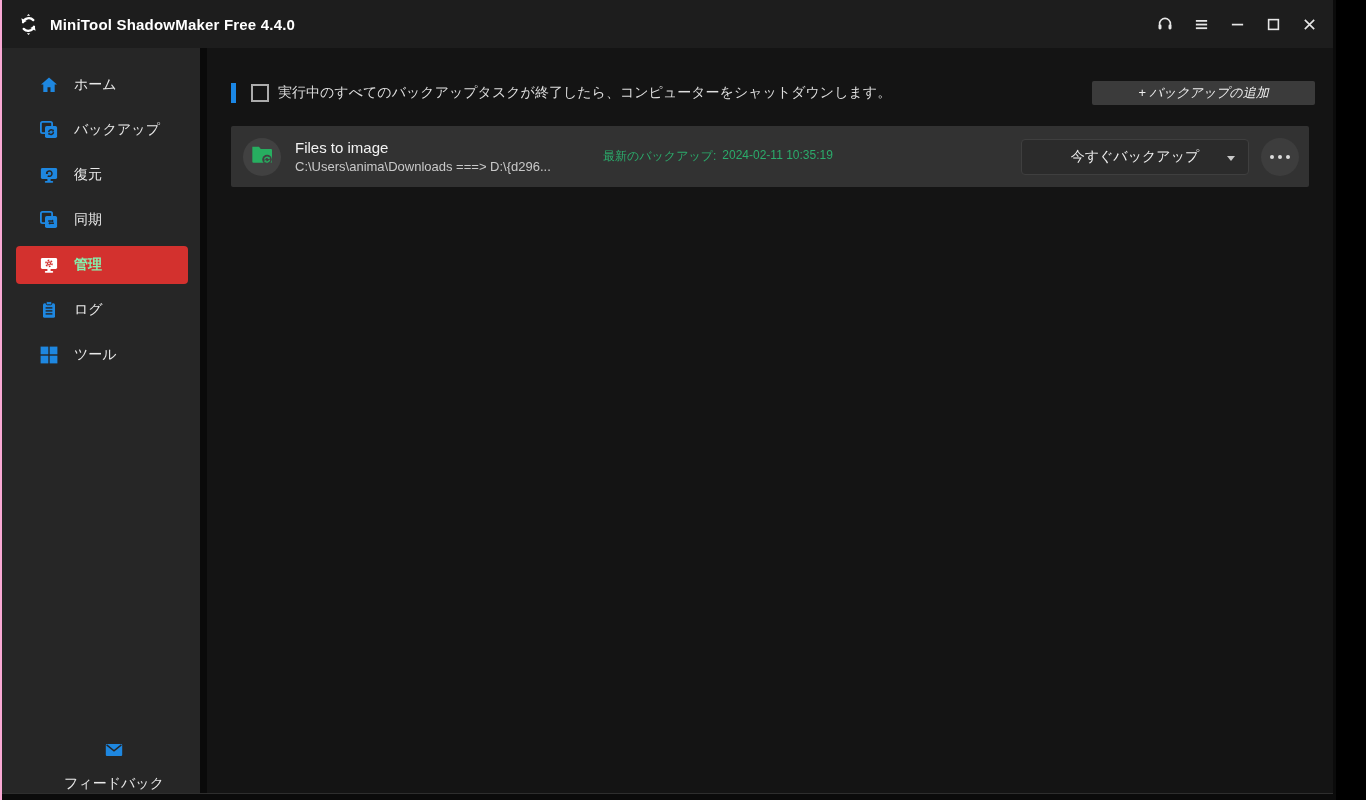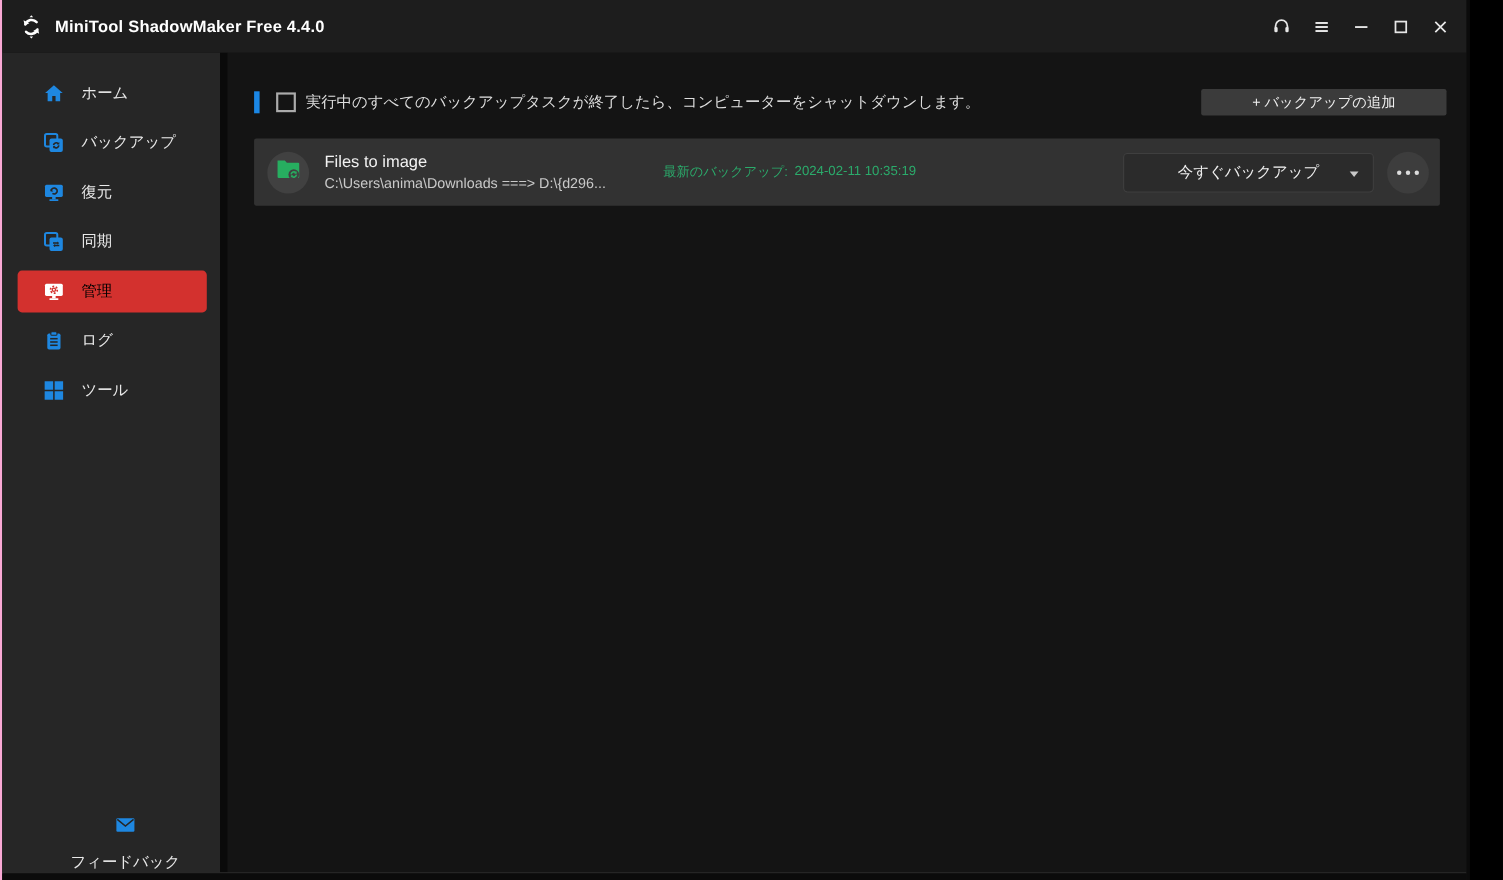--- a/index.html
+++ b/index.html
@@ -22,21 +22,21 @@
   .bottom-strip { height:6px; flex:0 0 6px; background:#0b0b0b; }
 
   
   .sidebar { width:198px; flex:0 0 198px; background:#262626; display:flex; flex-direction:column; padding-top:18px; }
   .side-divider { width:7px; flex:0 0 7px; background:#0a0a0a; }
   .side-item { height:38px; margin:0 12px 7px 14px; border-radius:4px; display:flex; align-items:center;
                padding-left:24px; gap:16px; cursor:pointer; }
   .side-item .icon { width:18px; height:18px; display:flex; align-items:center; justify-content:center; flex:0 0 18px; }
   .side-item .lbl { color:#e9e9e9; font-size:14px; white-space:nowrap; }
   .side-item.selected { background:#d3312e; }
-  .side-item.selected .lbl { color:#000000; }
+  .side-item.selected .lbl { color:#86efac;font-weight:bold; }
   .side-footer { margin-top:auto; margin-bottom:14px;flex-direction:column; }
 
   
   .content { flex:1 1 auto; background:#141414; padding:0 18px 0 24px; min-width:0; }
   .content-header { margin-top:33px; height:24px; display:flex; align-items:center; }
   .accent-bar { width:5px; height:20px; background:#1b87e5; flex:0 0 5px; }
   .chk { width:18px; height:18px; border:2px solid #ababab; margin-left:15px; background:transparent; cursor:pointer; flex:0 0 18px; }
   .chk-label { margin-left:9px; font-size:14px; color:#dedede; white-space:nowrap; }
   .add-btn { margin-left:auto; width:223px; height:24px; background:#3b3b3b; border-radius:2px; color:#f0f0f0;
              font-size:13px; display:flex; align-items:center; justify-content:center; cursor:pointer; white-space:nowrap; }
@@ -214,21 +214,21 @@
     </aside>
 
     <div class="side-divider"></div>
 
     <main class="content">
 
       <div class="content-header">
         <span class="accent-bar"></span>
         <span class="chk"></span>
         <span class="chk-label">実行中のすべてのバックアップタスクが終了したら、コンピューターをシャットダウンします。</span>
-        <button class="add-btn" style="border:none;">+ バックアップの追加</button>
+        <button class="add-btn" style="border:none;font-style:italic;">+ バックアップの追加</button>
       </div>
 
       <div class="task-card">
         <span class="task-icon-wrap">
           <span>
             <svg viewBox="0 0 20 20" width="22" height="22">
               <path d="M1.2 2.6h6l1.7 1.9h9.3a0.9 0.9 0 0 1 .9.9v10.7a1 1 0 0 1-1 1H2.2a1 1 0 0 1-1-1z" fill="#27ae60"></path>
               <circle cx="14.6" cy="14.2" r="4.4" fill="#414141"></circle>
               <path d="M12.4 14.1a2.3 2.3 0 0 1 3.9-1.4" fill="none" stroke="#27ae60" stroke-width="1.3"></path>
               <path d="M16.8 14.3a2.3 2.3 0 0 1-3.9 1.4" fill="none" stroke="#27ae60" stroke-width="1.3"></path>

